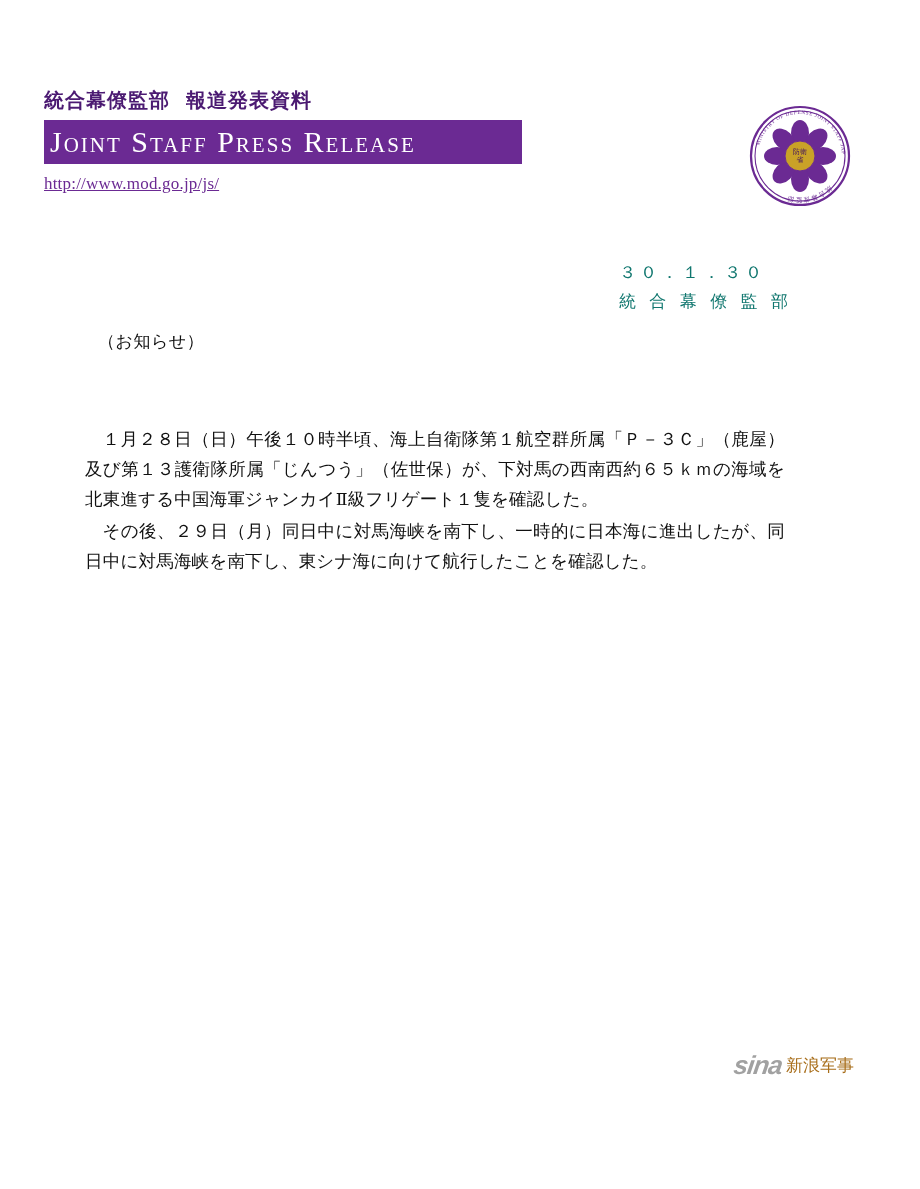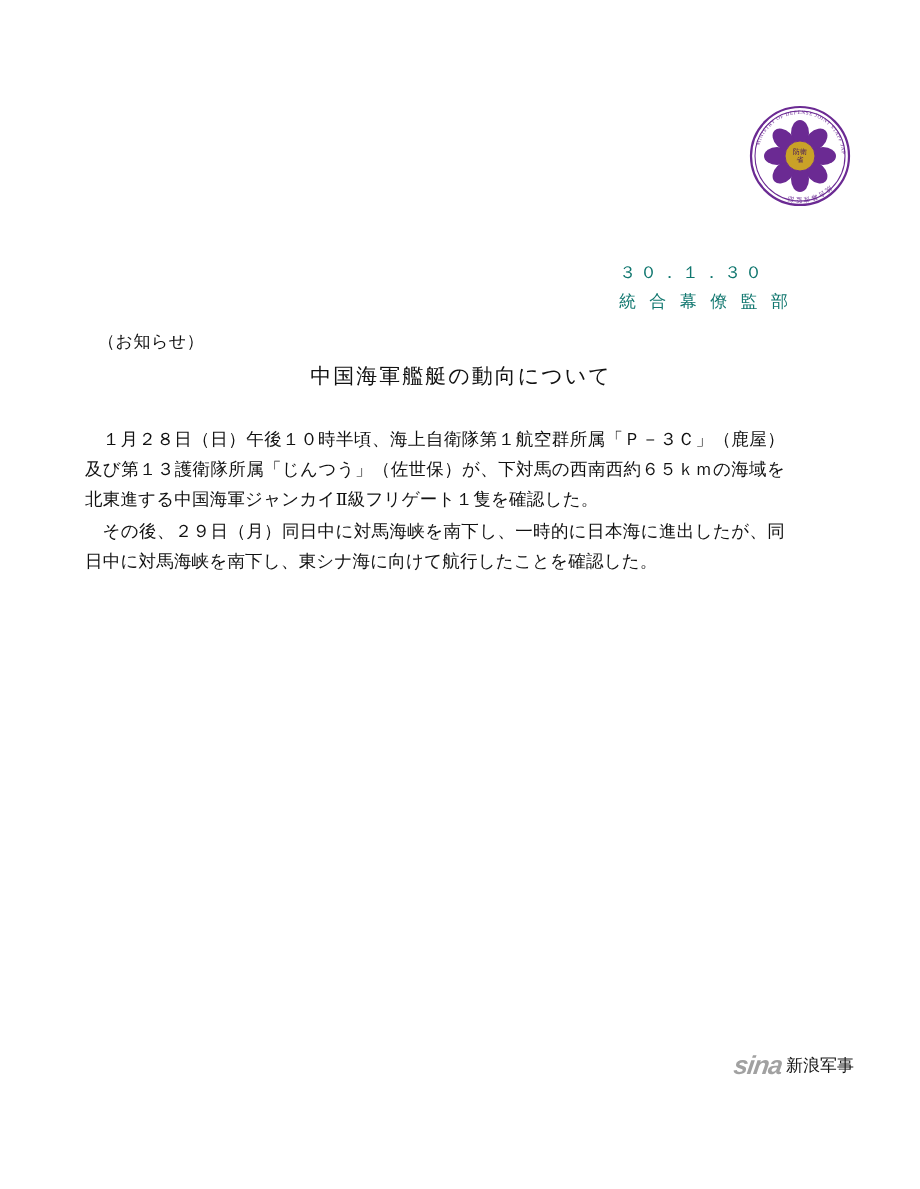--- a/index.html
+++ b/index.html
@@ -148,30 +148,39 @@
     font-style: italic;
     font-weight: bold;
     font-size: 26px;
     color: #9a9a9a;
     letter-spacing: -1px;
     transform: skewX(-8deg);
   }
   .wm-cn {
     font-family: "DejaVu Sans", sans-serif;
     font-size: 17px;
-    color: #000000;
+    color: #a16207;
     margin-left: 4px;
     letter-spacing: 0px;
   }
 </style>
 </head>
 <body>
 
 <div class="page">
 
+  <div class="header-block">
+    <div class="header-jp">
+      <span>統合幕僚監部</span><span class="seg2">報道発表資料</span>
+    </div>
+    <div class="header-bar">
+      <span class="header-bar-text">Joint Staff Press Release</span>
+    </div>
+    <div class="header-url">http://www.mod.go.jp/js/</div>
+  </div>
 
   <div class="emblem">
     <svg width="104" height="104" viewBox="0 0 104 104" xmlns="http://www.w3.org/2000/svg">
       <defs>
         <path id="arcTop" d="M 52,52 m -43,0 a 43,43 0 1 1 86,0" fill="none"></path>
         <path id="arcOuter" d="M 10,52 a 42,42 0 1 1 84,0" fill="none"></path>
         <path id="arcBottom" d="M 94,52 a 42,42 0 1 1 -84,0" fill="none"></path>
       </defs>
       <circle cx="52" cy="52" r="49" fill="#ffffff" stroke="#6b2a93" stroke-width="2.2"></circle>
       <circle cx="52" cy="52" r="45" fill="#ffffff" stroke="#6b2a93" stroke-width="1.1"></circle>
@@ -202,21 +211,20 @@
     </svg>
   </div>
 
   <div class="doc-meta">
     <div>３０．１．３０</div>
     <div>統 合 幕 僚 監 部</div>
   </div>
 
   <div class="notice-label">（お知らせ）</div>
 
-  <div class="doc-title">中国海軍艦艇の動向について</div>
 
   <div class="body-block">
     <p>１月２８日（日）午後１０時半頃、海上自衛隊第１航空群所属「Ｐ－３Ｃ」（鹿屋）及び第１３護衛隊所属「じんつう」（佐世保）が、下対馬の西南西約６５ｋｍの海域を北東進する中国海軍ジャンカイⅡ級フリゲート１隻を確認した。</p>
     <p>その後、２９日（月）同日中に対馬海峡を南下し、一時的に日本海に進出したが、同日中に対馬海峡を南下し、東シナ海に向けて航行したことを確認した。</p>
   </div>
 
   <div class="watermark">
     <span class="wm-sina">sina</span>
     <span class="wm-cn">新浪军事</span>
   </div>

